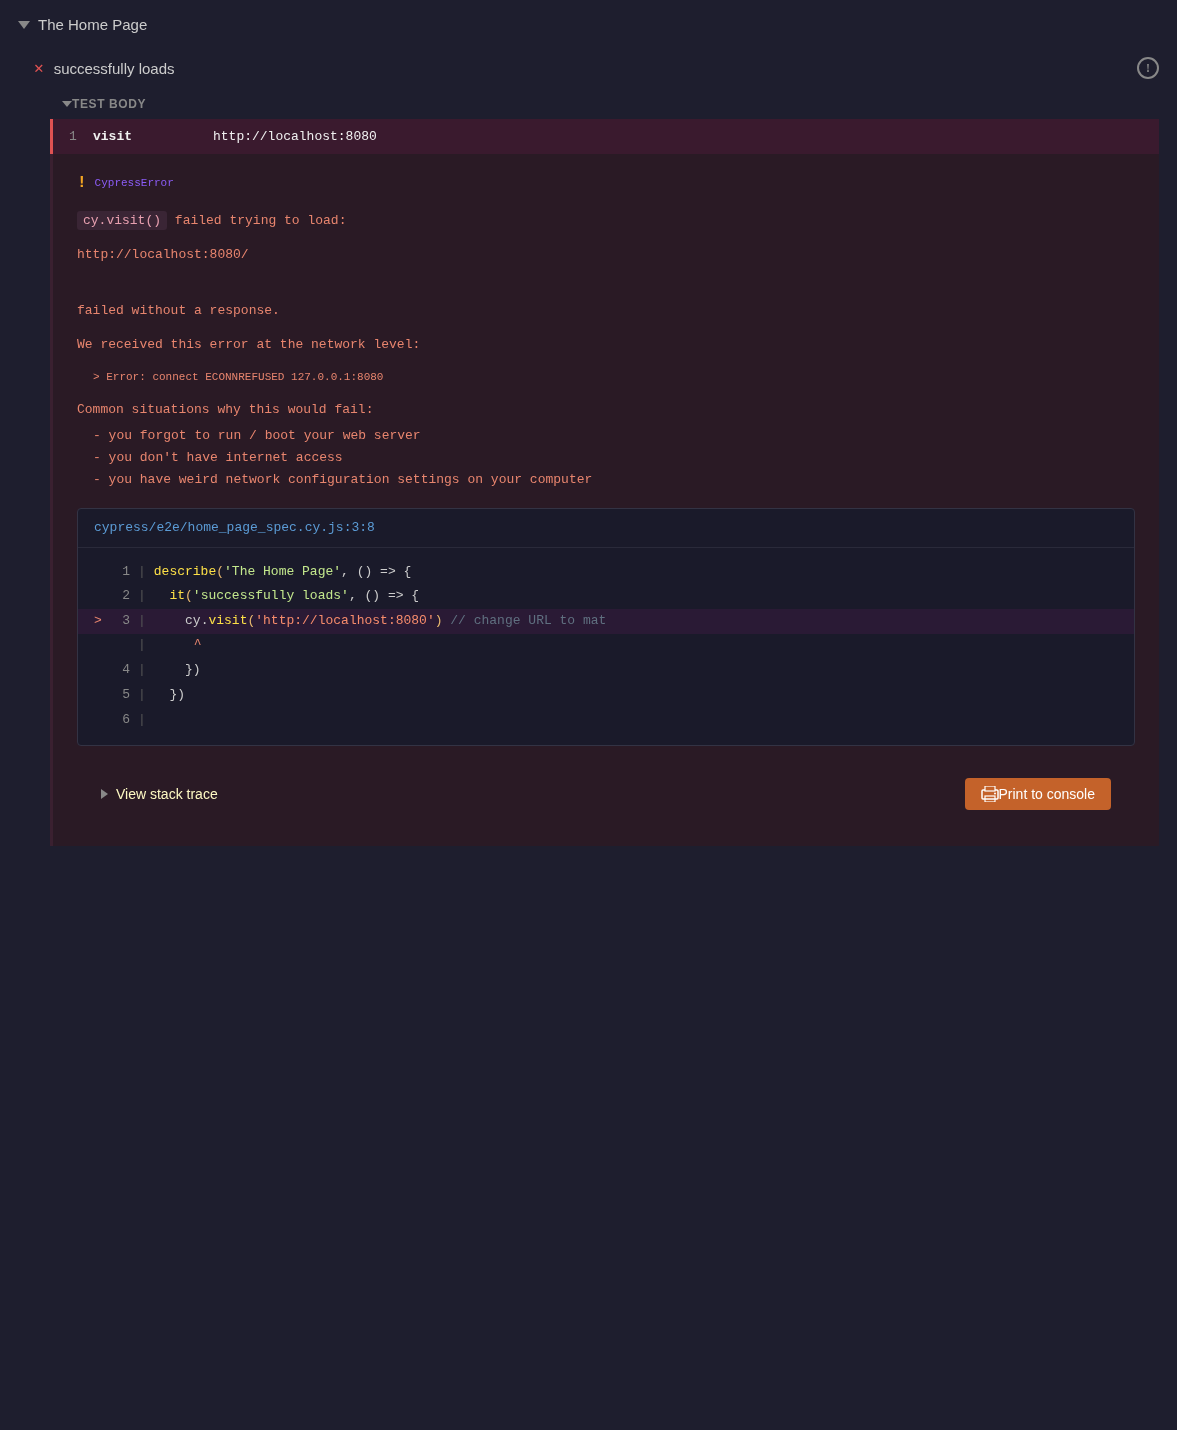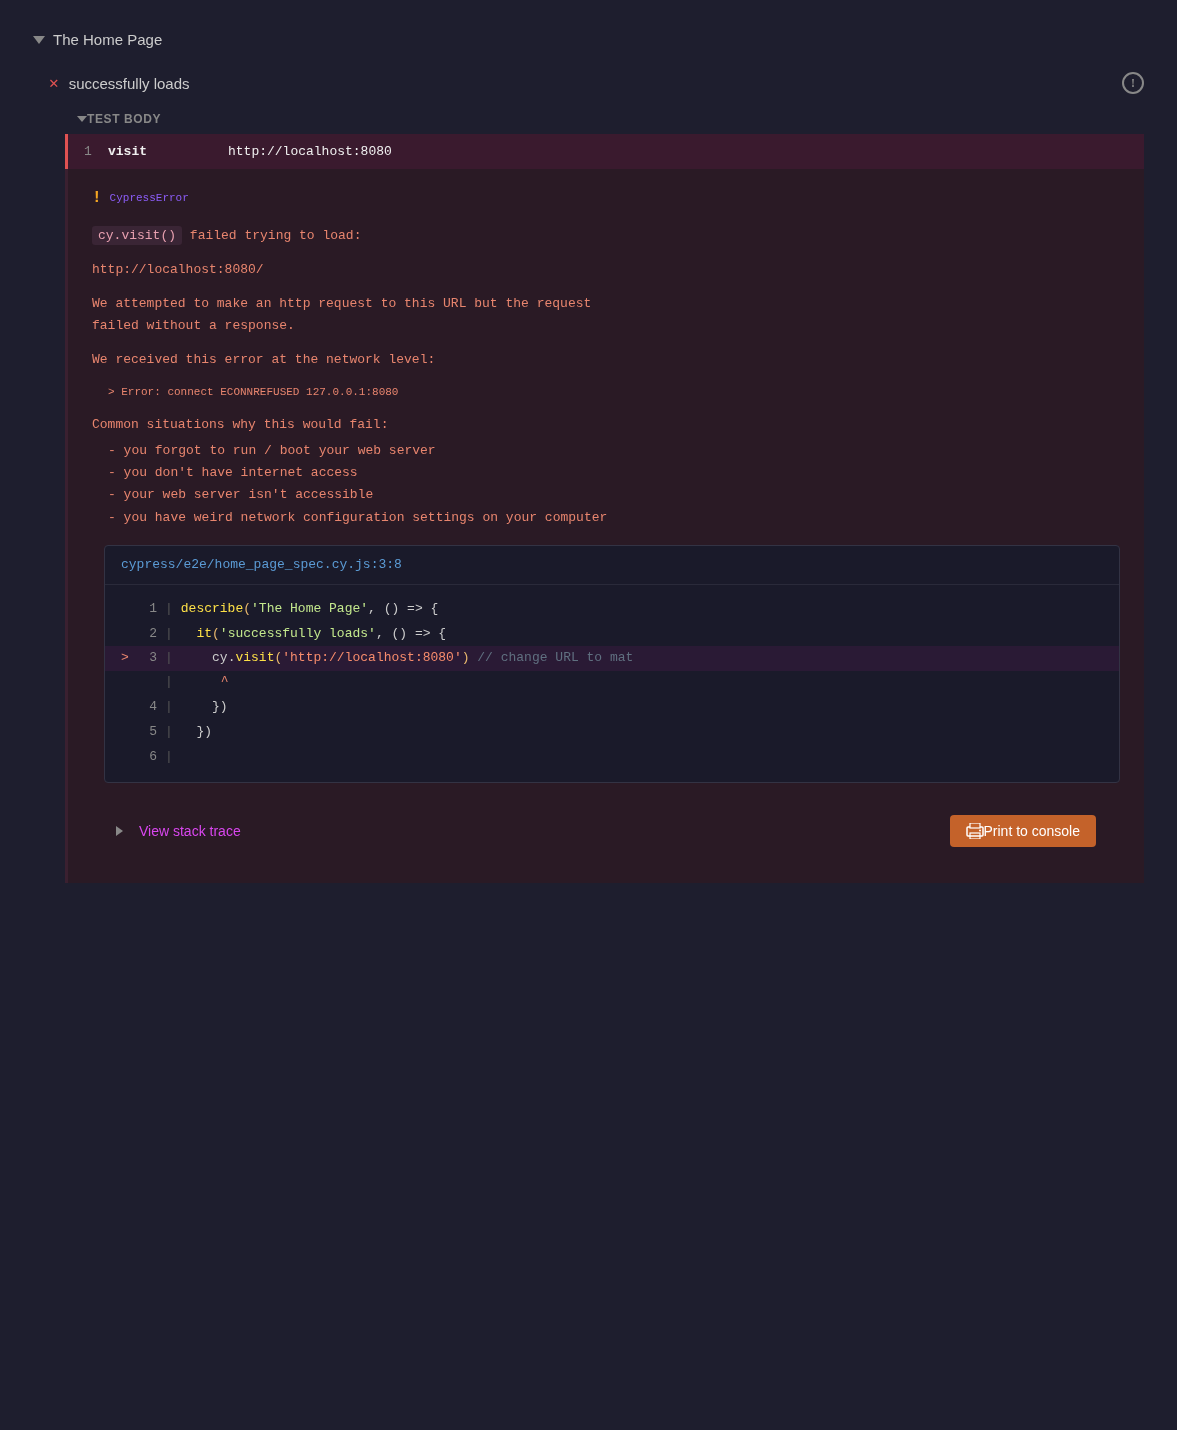--- a/index.html
+++ b/index.html
@@ -7,21 +7,21 @@
       background-color: #1a1a2e;
       font-family: 'Courier New', Courier, monospace;
       color: #ccc;
       width: 1177px;
       min-height: 1430px;
     }
 
     .container {
       background: #1e1e2e;
       min-height: 1430px;
-      padding: 17px;
+      padding: 2px;
     }
 
     
     .suite-header {
       display: flex;
       align-items: center;
       padding: 14px 16px;
       background: #1e1e2e;
       gap: 8px;
     }
@@ -213,21 +213,21 @@
       font-family: 'Courier New', monospace;
       font-size: 13px;
       padding-left: 16px;
     }
 
     
     .code-snippet-panel {
       background: #1a1a2a;
       border: 1px solid #333344;
       border-radius: 4px;
-      margin: 16px 0 0 12px;
+      margin: 16px 0 0 0;
       overflow: hidden;
     }
     .code-file-link {
       display: block;
       padding: 8px 16px;
       color: #5b9bd5;
       font-size: 13px;
       font-family: 'Courier New', monospace;
       text-decoration: none;
       border-bottom: 1px solid #2a2a3a;
@@ -287,22 +287,22 @@
     .bottom-row {
       display: flex;
       align-items: center;
       justify-content: space-between;
       padding: 16px 24px;
       margin-top: 16px;
     }
     .view-stack-trace {
       display: flex;
       align-items: center;
-      gap: 16px;
-      color: #d946ef;
+      gap: 8px;
+      color: #fef9c3;
       font-family: sans-serif;
       font-size: 14px;
       cursor: pointer;
     }
     .chevron-right-small {
       width: 0; height: 0;
       border-top: 5px solid transparent;
       border-bottom: 5px solid transparent;
       border-left: 7px solid #888;
       display: inline-block;
@@ -361,32 +361,31 @@
         <div>
           <span class="inline-code">cy.visit()</span>
           <span class="error-text"> failed trying to load:</span>
         </div>
 
         <div style="margin-top:12px;">
           <span class="error-url">http://localhost:8080/</span>
         </div>
 
         <div class="error-message">
-          <span>We attempted to make an http request to this URL but the request</span><br>
+          <br>
           <span>failed without a response.</span>
         </div>
 
         <div class="error-network-msg">We received this error at the network level:</div>
 
         <div class="error-indent">&gt; Error: connect ECONNREFUSED 127.0.0.1:8080</div>
 
         <div class="error-situations">Common situations why this would fail:</div>
         <div class="error-list-item">- you forgot to run / boot your web server</div>
         <div class="error-list-item">- you don't have internet access</div>
-        <div class="error-list-item">- your web server isn't accessible</div>
         <div class="error-list-item">- you have weird network configuration settings on your computer</div>
 
         <div class="code-snippet-panel">
           <span class="code-file-link">cypress/e2e/home_page_spec.cy.js:3:8</span>
           <div class="code-lines">
 
             <div class="code-line">
               <span class="arrow">&nbsp;</span>
               <span class="line-num">1</span>
               <span class="pipe">|</span>

